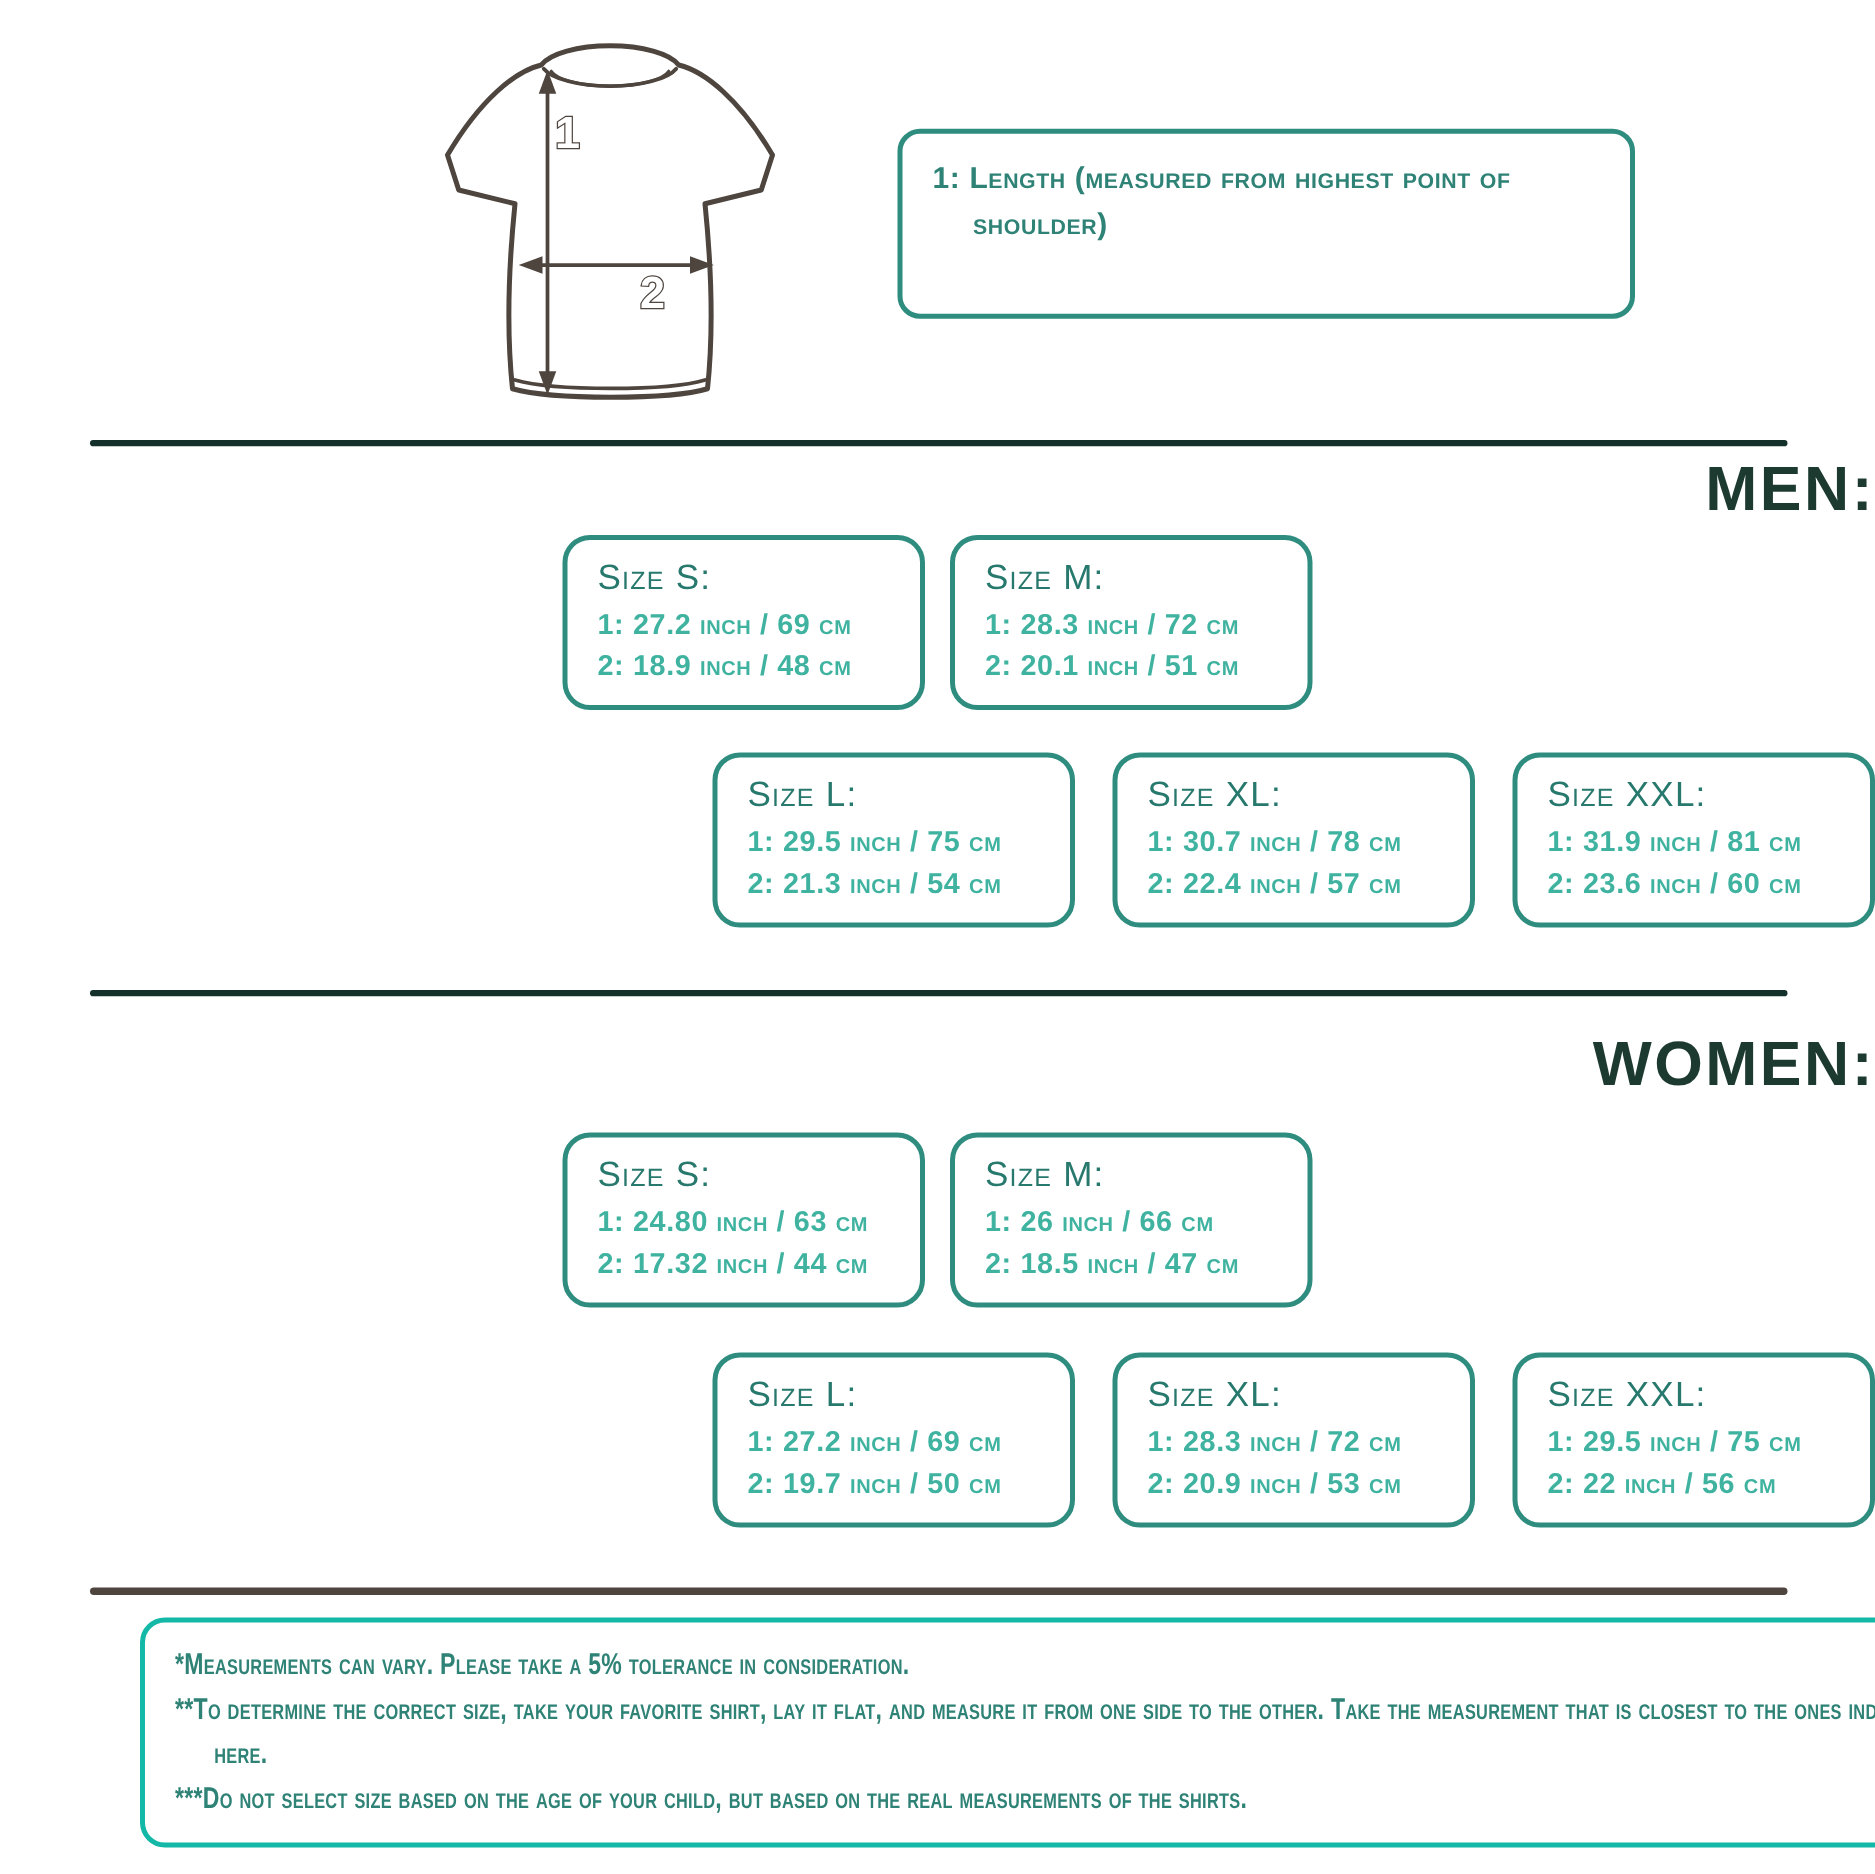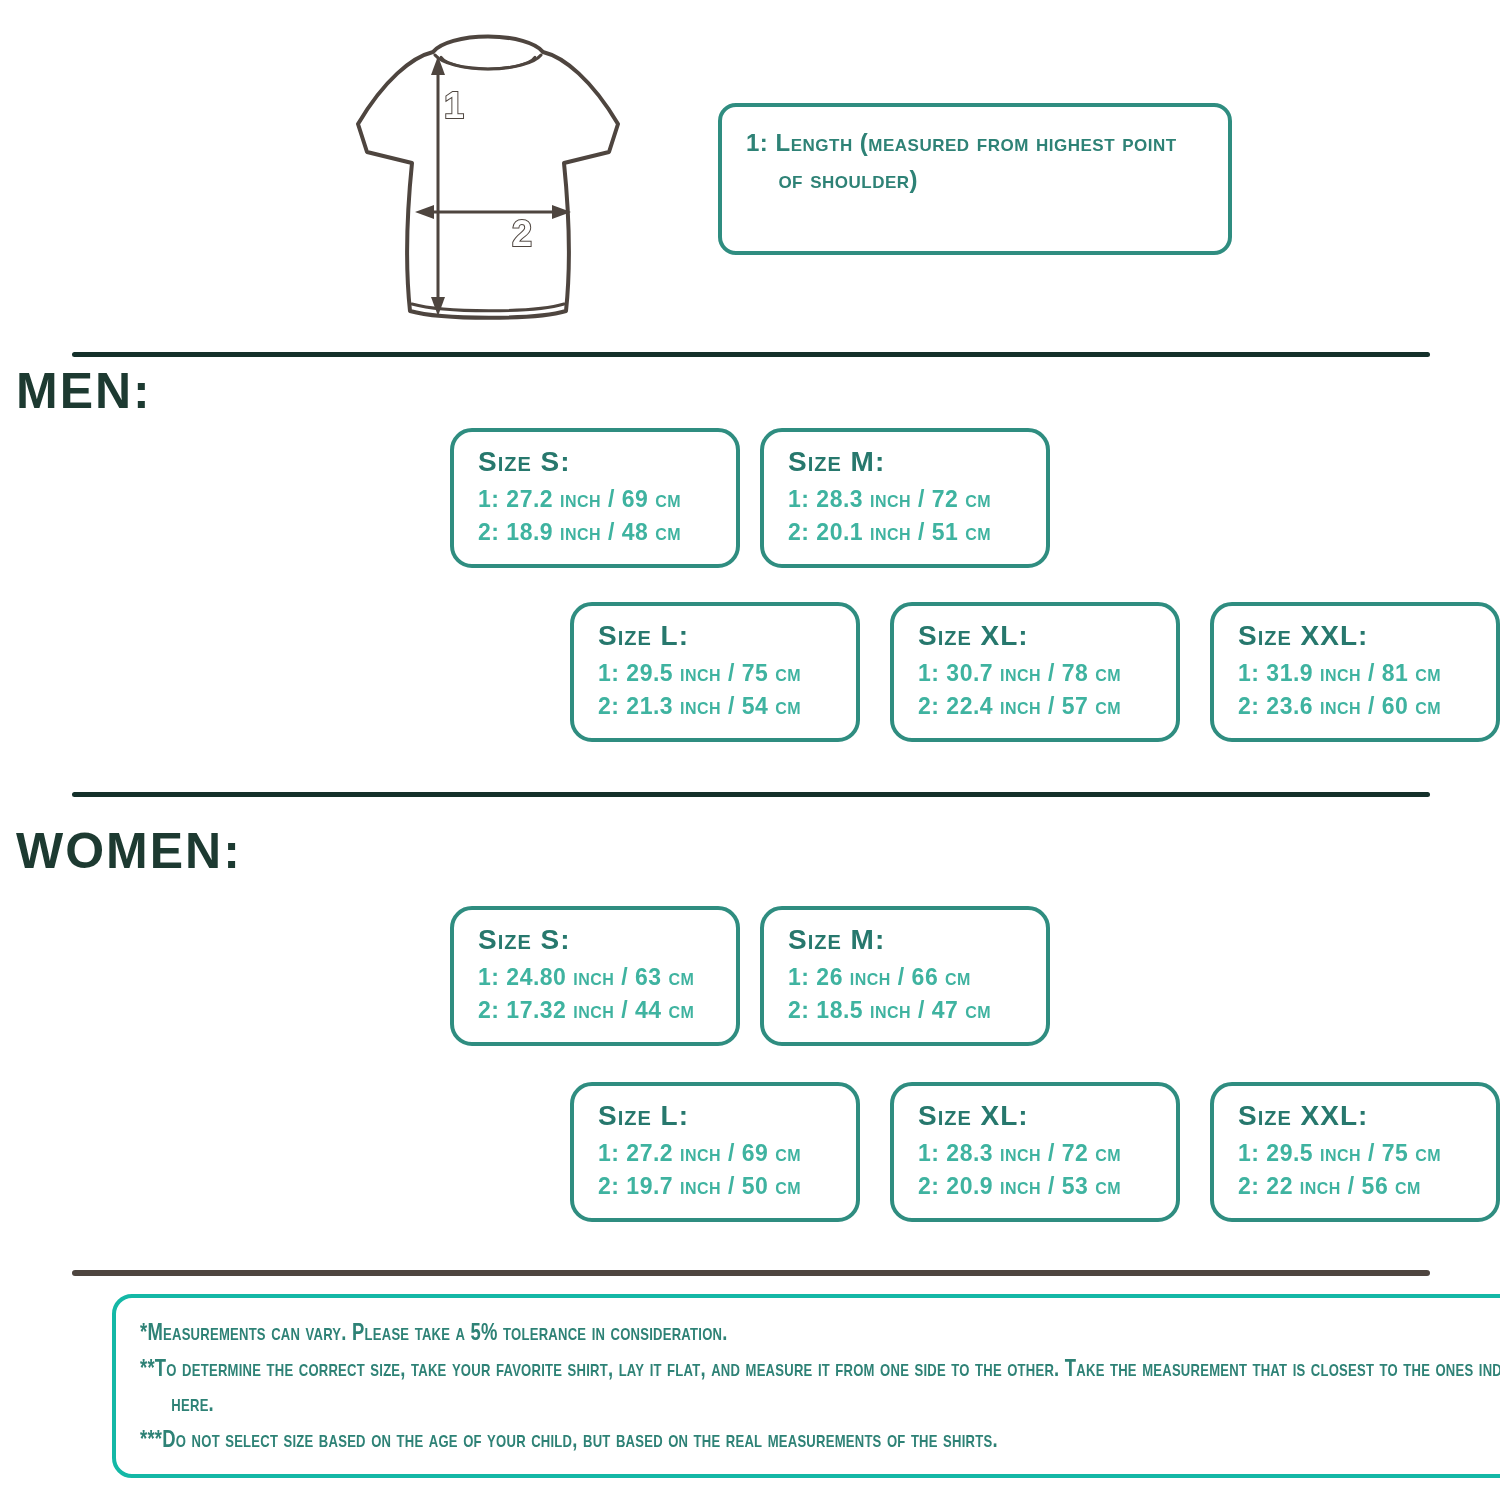--- a/index.html
+++ b/index.html
@@ -11,21 +11,21 @@
     background: #ffffff;
     overflow: hidden;
     font-family: "Liberation Sans", sans-serif;
   }
 
   
   .shirt-svg { position: absolute; left: 340px; top: 22px; width: 320px; height: 312px; }
 
   
   .legend-box {
-    position: absolute; left: 718px; top: 103px; width: 514px; min-height: 152px;
+    position: absolute; left: 718px; top: 103px; width: 590px; min-height: 152px;
     border: 4px solid #2f8d80; border-radius: 18px; background: #fff;
     padding: 17px 24px 15px 24px;
   }
   .legend-item {
     font-variant: small-caps;
     font-weight: 700;
     font-size: 24px;
     line-height: 1.55;
     letter-spacing: 0.5px;
     color: #2e8276;
@@ -33,39 +33,39 @@
     text-indent: -1.35em;
   }
 
   
   .divider { position: absolute; left: 72px; width: 1358px; border-radius: 3px; }
   .divider-green { height: 5px; background: #14302a; }
   .divider-brown { height: 6px; background: #4e453f; }
 
   
   .section-title {
-    position: absolute; left: 16px; right: 0; text-align: left;
+    position: absolute; left: 0; right: 0; text-align: right;
     font-size: 50px; font-weight: 700; letter-spacing: 2px;
     color: #1d3a31;
   }
 
   
   .size-row {
     position: absolute; left: 0; right: 0;
     display: flex; justify-content: center; align-items: flex-start;
   }
   .gap-sm { gap: 20px; }
   .gap-lg { gap: 30px; justify-content: flex-end; }
   .size-box {
     border: 4px solid #2f8d80; border-radius: 22px; background: #fff;
     padding: 12px 24px 16px 24px;
     min-width: 290px;
   }
   .size-label {
-    font-variant: small-caps; font-weight: 700; font-size: 28px;
+    font-variant: small-caps; font-weight: 400; font-size: 28px;
     letter-spacing: 1px; color: #27786d; line-height: 1.25;
     margin-bottom: 4px;
   }
   .size-value {
     font-variant: small-caps; font-weight: 700; font-size: 23px;
     letter-spacing: 0.5px; color: #3fb3a0; line-height: 1.42;
     white-space: nowrap;
   }
 
   

